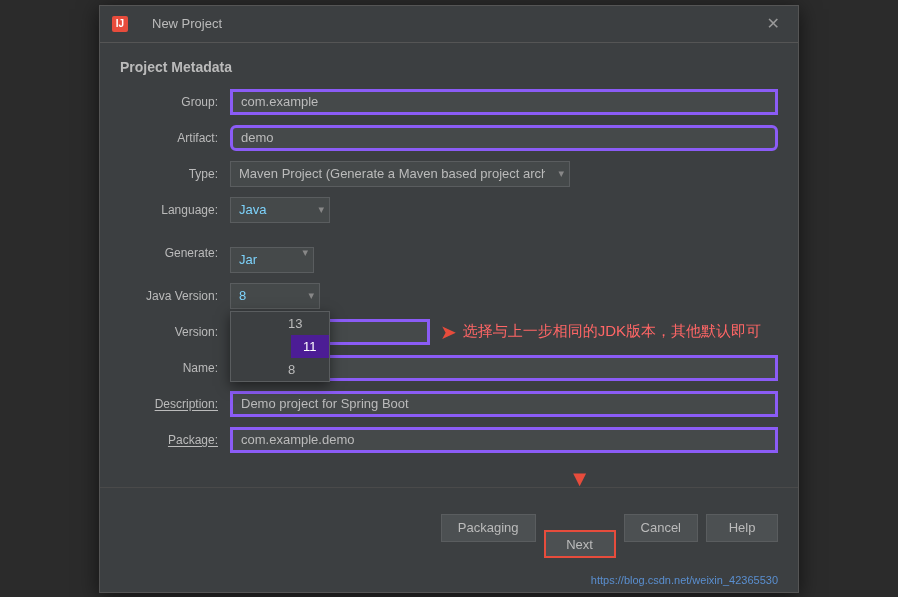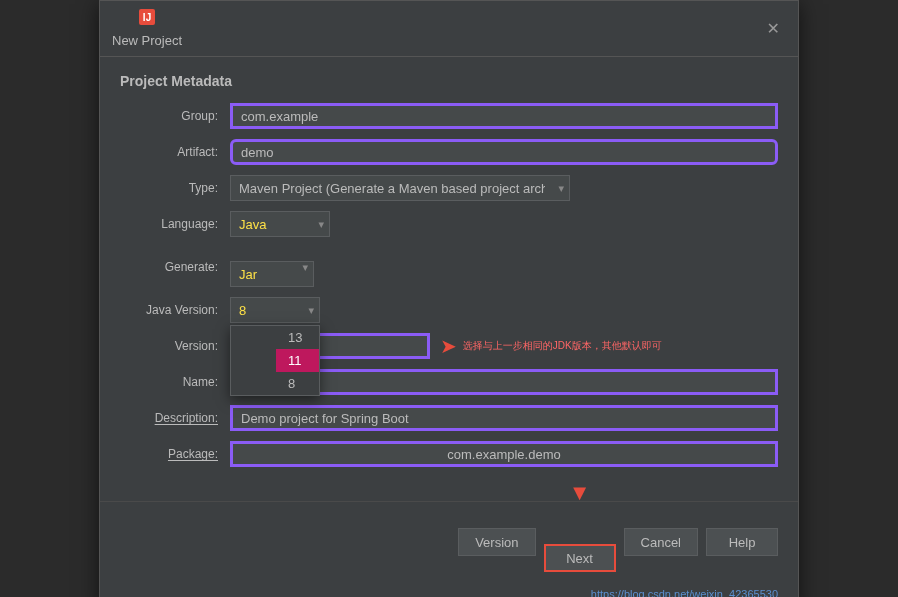--- a/index.html
+++ b/index.html
@@ -24,22 +24,21 @@
       background: #3c3f41;
       border-bottom: 1px solid #555;
       padding: 8px 12px;
       display: flex;
       align-items: center;
       justify-content: space-between;
     }
     .title-bar-left {
       display: flex;
       align-items: center;
-      gap: 8px;
-      flex-direction: column;
+      gap: 24px;
     }
     .title-icon {
       width: 16px;
       height: 16px;
       background: #e74c3c;
       border-radius: 2px;
       display: flex;
       align-items: center;
       justify-content: center;
       font-size: 10px;
@@ -90,21 +89,21 @@
       border: 3px solid #8b5cf6;
       color: #bbbbbb;
       padding: 4px 8px;
       font-size: 13px;
       outline: none;
       height: 26px;
     }
     .form-select {
       background: #45494a;
       border: 1px solid #5a5d5f;
-      color: #fde047;
+      color: #7dd3fc;
       padding: 3px 36px 3px 8px;
       font-size: 13px;
       outline: none;
       height: 26px;
       appearance: none;
       -webkit-appearance: none;
       cursor: pointer;
       position: relative;
     }
     .select-wrapper {
@@ -161,39 +160,40 @@
       box-shadow: 0 4px 12px rgba(0,0,0,0.5);
       padding-left: 45px;
     }
     .dropdown-item {
       padding: 4px 12px;
       cursor: pointer;
       color: #bbbbbb;
       font-size: 13px;
     }
     .dropdown-item.selected {
-      background: #be185d;
+      background: #4c1d95;
       color: #ffffff;
+      margin-left: 15px;
     }
     
     .annotation-arrow {
       display: flex;
       align-items: center;
       margin-left: 10px;
       color: #e74c3c;
       font-size: 12px;
       gap: 6px;
     }
     .arrow-icon {
       font-size: 20px;
       color: #e74c3c;
     }
     .annotation-text {
       color: #ff6666;
-      font-size: 10px;
+      font-size: 15px;
       white-space: nowrap;
     }
     
     .dialog-footer {
       display: flex;
       justify-content: flex-end;
       align-items: center;
       padding: 10px 20px 14px;
       gap: 8px;
       border-top: 1px solid #4a4a4a;
@@ -325,26 +325,26 @@
       <input class="form-input" value="" style="max-width: 560px;">
     </div>
 
     <div class="form-row">
       <div class="form-label underline">Description:</div>
       <input class="form-input" value="Demo project for Spring Boot" style="max-width: 560px;">
     </div>
 
     <div class="form-row">
       <div class="form-label underline">Package:</div>
-      <input class="form-input" value="com.example.demo" style="max-width: 560px; text-align: center;">
+      <input class="form-input" value="com.example.demo" style="max-width: 560px;">
     </div>
   </div>
 
   <div class="dialog-footer">
-    <button class="btn">Version</button>
+    <button class="btn">Packaging</button>
     <div class="next-arrow-container">
       <span class="next-arrow">▼</span>
       <button class="btn btn-primary">Next</button>
     </div>
     <button class="btn">Cancel</button>
     <button class="btn">Help</button>
   </div>
 
   <div class="watermark">
     <span>https://blog.csdn.net/weixin_42365530</span>

